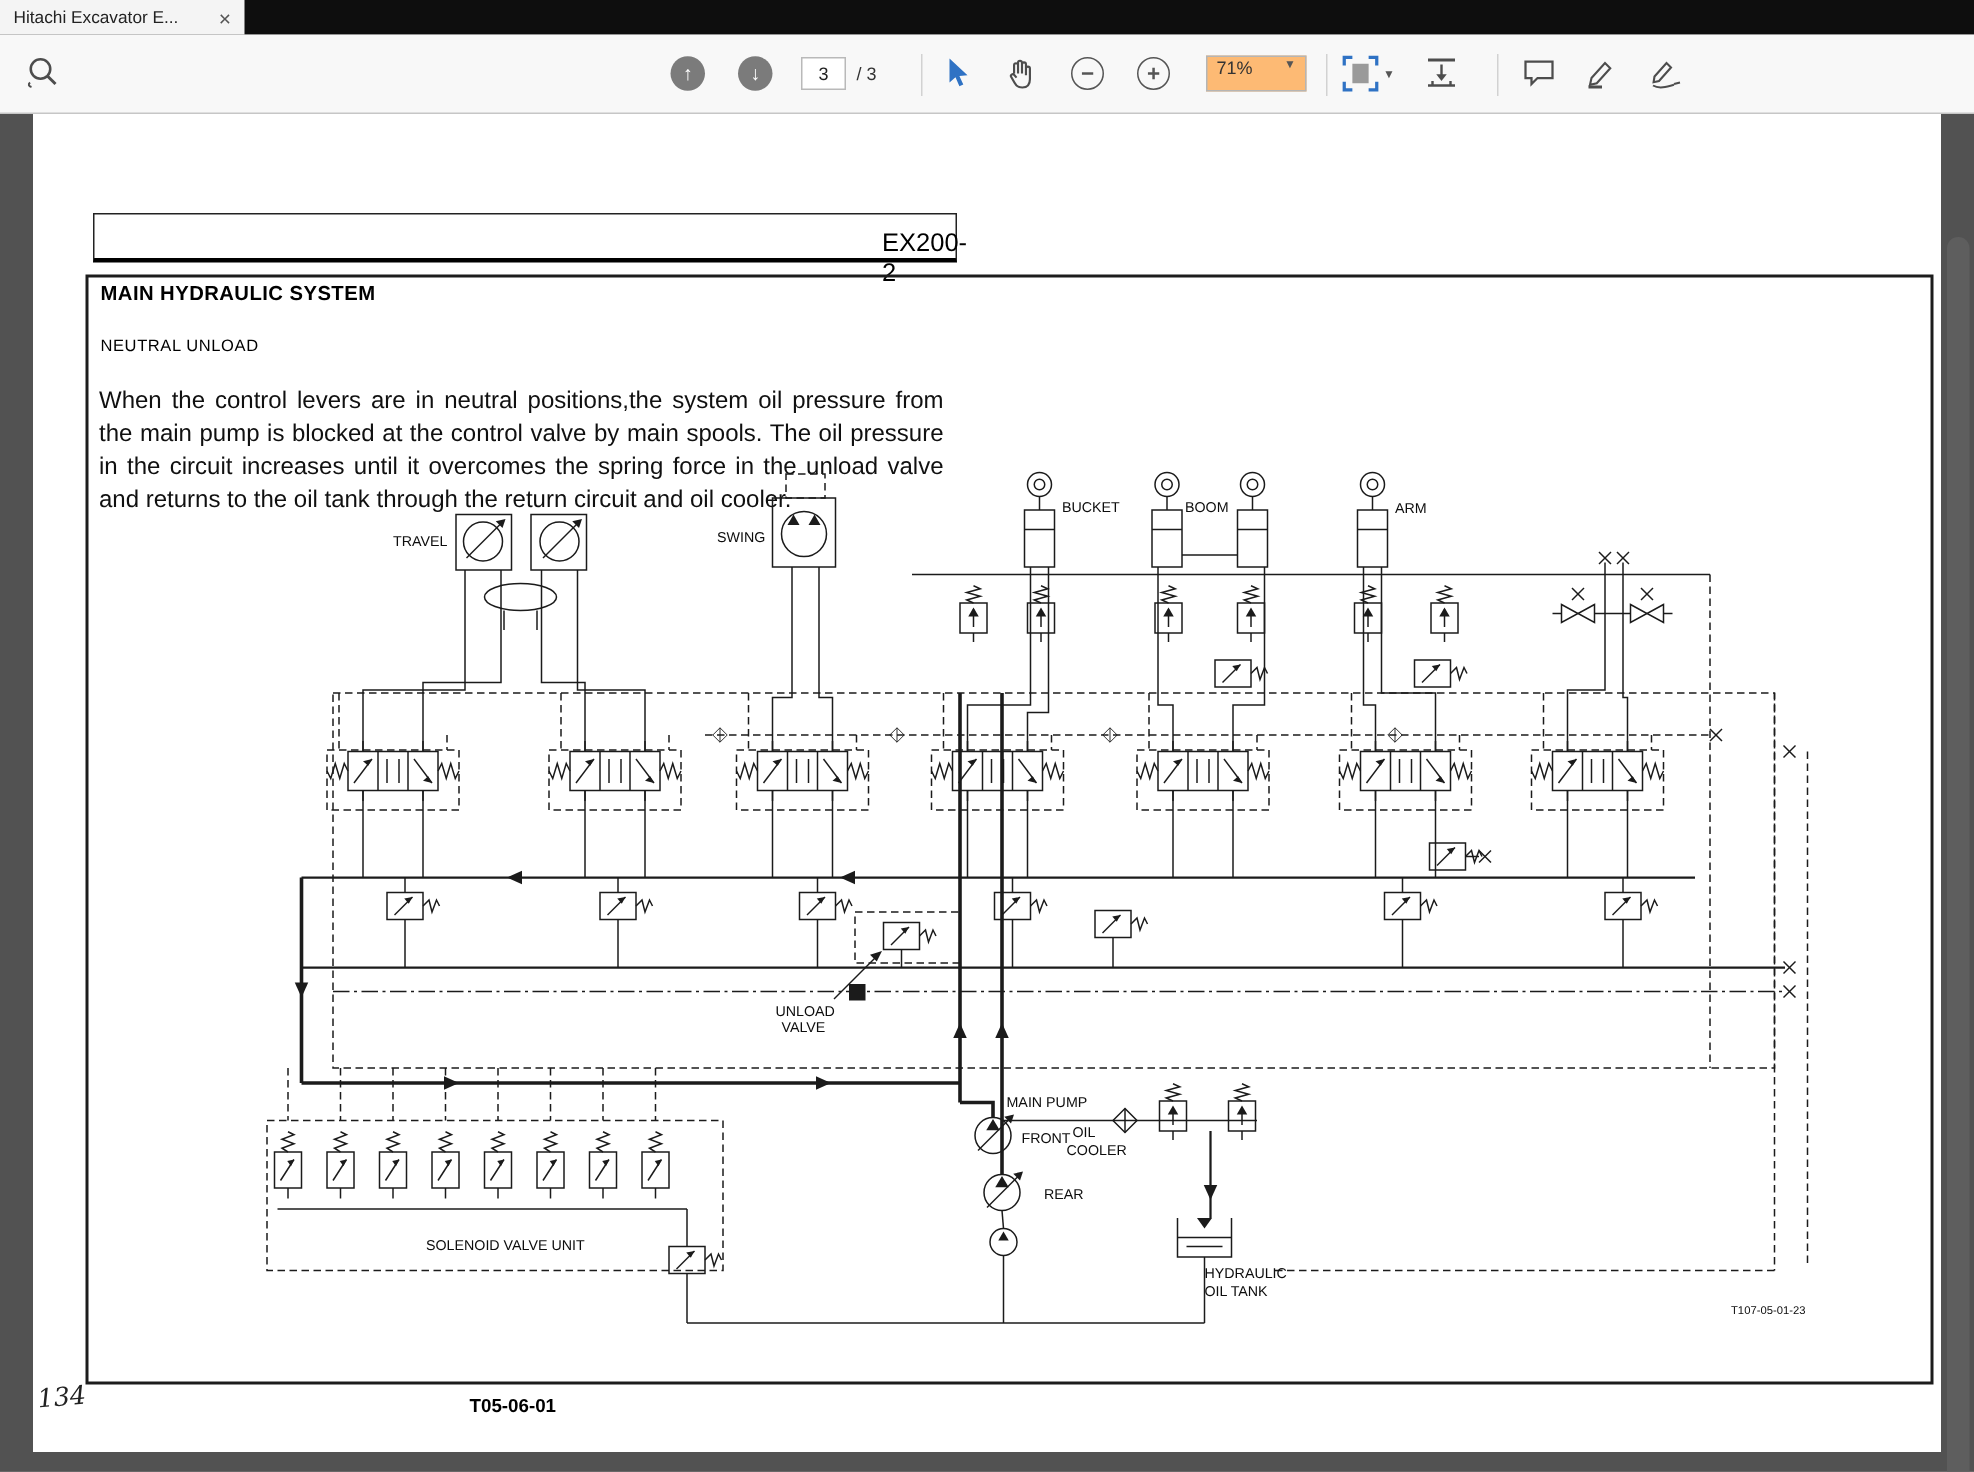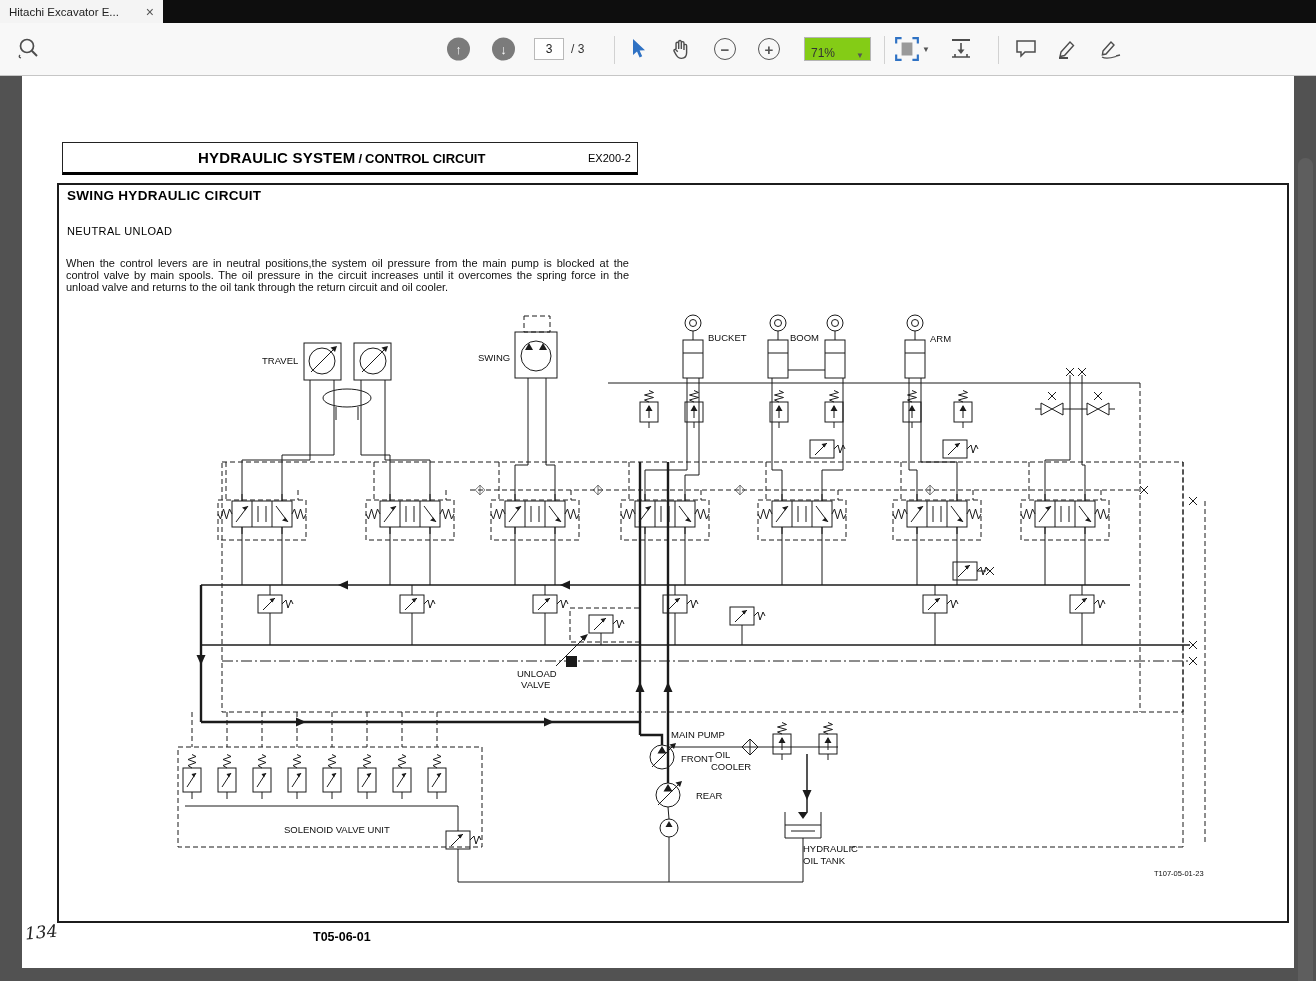--- a/index.html
+++ b/index.html
@@ -13,40 +13,40 @@
   .tab-close { color:#555; font-size:14px; line-height:1; cursor:default; }
 
   
   .toolbar { position:absolute; top:23px; left:0; right:0; height:53px; background:#f8f8f8; border-bottom:1px solid #c6c6c6; }
   .tbtn { position:absolute; top:50%; transform:translateY(-50%); display:flex; align-items:center; justify-content:center; background:none; border:none; color:#4d4d4d; }
   .circle-btn { width:23px; height:23px; border-radius:50%; background:#7b7b7b; color:#fff; font-size:13px; font-weight:bold; }
   .oCircle { width:22px; height:22px; border-radius:50%; border:1.6px solid #555; color:#555; font-size:15px; font-weight:bold; line-height:1; }
   .divider { position:absolute; top:13px; width:1px; height:28px; background:#d2d2d2; }
   .page-input { position:absolute; top:50%; transform:translateY(-50%); left:534px; width:30px; height:22px; border:1px solid #b9b9b9; background:#fff; text-align:center; font-size:12px; color:#222; }
   .page-count { position:absolute; top:50%; transform:translateY(-50%); left:571px; font-size:12px; color:#333; }
-  .zoom-select { position:absolute; top:50%; transform:translateY(-50%); left:804px; width:67px; height:24px; border:1px solid #b5b5b5; background:#84cc16; display:flex; align-items:flex-end; padding:0 6px; font-size:12px; color:#333; }
+  .zoom-select { position:absolute; top:50%; transform:translateY(-50%); left:804px; width:67px; height:24px; border:1px solid #b5b5b5; background:#fdba74; display:flex; align-items:flex-start; padding:0 6px; font-size:12px; color:#333; }
   .zoom-select .caret { margin-left:auto; font-size:8px; color:#555; }
   .mini-caret { font-size:8px; color:#555; margin-left:2px; }
 
   
   .content { position:absolute; top:76px; left:0; right:0; bottom:0; background:#525252; }
   .scroll-thumb { position:absolute; right:3px; top:82px; width:15px; height:880px; background:#5e5e5e; border-radius:8px; }
   .pdf-page { position:absolute; left:22px; top:0; width:1272px; height:892px; background:#ffffff; }
 
   .header-box { position:absolute; left:40px; top:66px; width:576px; height:33px; border:1px solid #222; border-bottom:3.5px solid #000; }
   .header-title { position:absolute; left:135px; top:6px; white-space:nowrap; color:#000; }
   .ht-main { font-size:15px; font-weight:bold; letter-spacing:.2px; }
   .ht-sep { font-size:13px; font-weight:bold; margin:0 3px; }
   .ht-sub { font-size:13px; font-weight:bold; }
-  .header-model { position:absolute; left:525px; top:9px; font-size:11px; color:#000; }
+  .header-model { position:absolute; left:525px; top:9px; font-size:17px; color:#000; }
 
   .main-box { position:absolute; left:35px; top:107px; width:1232px; height:740px; border:2px solid #1c1c1c; }
   .section-title { position:absolute; left:45px; top:112px; font-size:13.5px; font-weight:bold; color:#000; letter-spacing:.3px; }
   .subsection { position:absolute; left:45px; top:149px; font-size:11px; color:#000; letter-spacing:.4px; }
-  .paragraph { position:absolute; left:44px; top:181px; width:563px; font-size:11px; line-height:12px; text-align:justify; color:#101010; }
+  .paragraph { position:absolute; left:44px; top:181px; width:563px; font-size:16px; line-height:22px; text-align:justify; color:#101010; }
   .footer-code { position:absolute; left:291px; top:854px; font-size:12.5px; font-weight:bold; color:#000; }
   .handwritten { position:absolute; left:3px; top:846px; font-family:"DejaVu Serif",serif; font-style:italic; font-size:17px; color:#222; transform:rotate(-5deg); }
 
   
   #diag { position:absolute; left:0; top:0; pointer-events:none; }
   #diag line, #diag rect, #diag circle, #diag ellipse, #diag path, #diag polygon { stroke:#1b1b1b; fill:none; stroke-width:1; }
   #diag .f { fill:#1b1b1b; stroke:none; }
   #diag .d { stroke-dasharray:5 3; }
   #diag .dd { stroke-dasharray:11 3 2 3; }
   #diag .w2 { stroke-width:1.5; }
@@ -147,28 +147,25 @@
       </svg>
     </button>
   </div>
 
   <div class="content">
     <div class="scroll-thumb"></div>
 
     <div class="pdf-page">
 
       <div class="header-box">
-        <div class="header-title">
-          <span class="ht-main">HYDRAULIC SYSTEM</span><span class="ht-sep">/</span><span class="ht-sub">CONTROL CIRCUIT</span>
-        </div>
         <div class="header-model">EX200-2</div>
       </div>
 
       <div class="main-box"></div>
-      <div class="section-title">SWING HYDRAULIC CIRCUIT</div>
+      <div class="section-title">MAIN HYDRAULIC SYSTEM</div>
       <div class="subsection">NEUTRAL UNLOAD</div>
       <div class="paragraph">When the control levers are in neutral positions,the system oil pressure from the main pump is blocked at the control valve by main spools. The oil pressure in the circuit increases until it overcomes the spring force in the unload valve and returns to the oil tank through the return circuit and oil cooler.</div>
       <div class="footer-code">T05-06-01</div>
       <div class="handwritten">134</div>
 
       <svg id="diag" width="1272" height="892" viewBox="22 76 1272 892">
         <defs>
           <g id="spool">
             <rect x="-30" y="-13" width="60" height="26"></rect>
             <line x1="-10" y1="-13" x2="-10" y2="13"></line>

